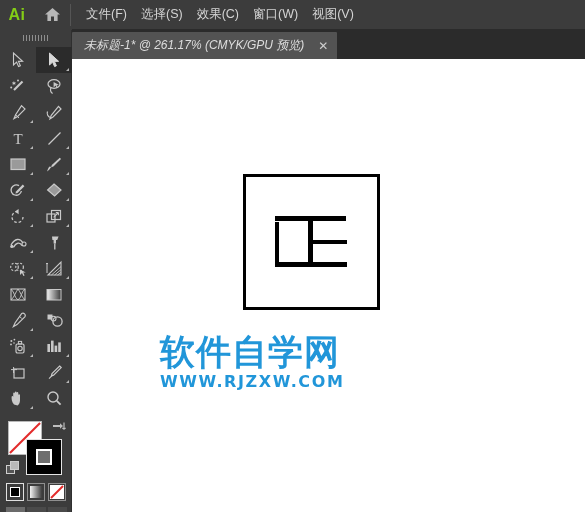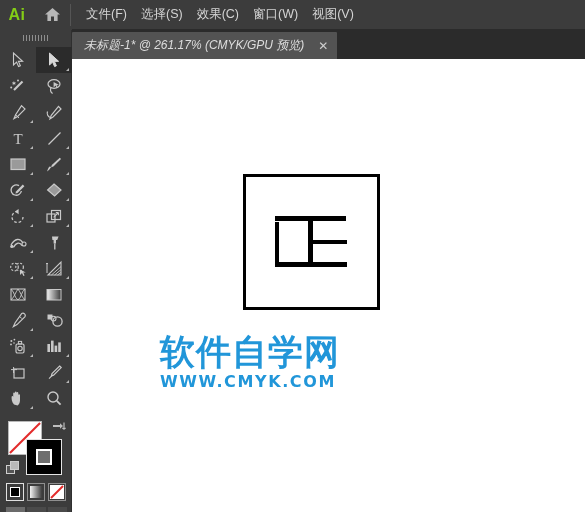--- a/index.html
+++ b/index.html
@@ -487,17 +487,17 @@
     <div id="artboard-rect"></div>
 
     <div class="stroke" id="zh-top"></div>
     <div class="stroke" id="zh-vert-mid"></div>
     <div class="stroke" id="zh-mid-right"></div>
     <div class="stroke" id="zh-vert-left"></div>
     <div class="stroke" id="zh-bottom"></div>
 
     <div id="watermark">
       <div id="wm-cn">软件自学网</div>
-      <div id="wm-en">WWW.CMYK.COM</div>
+      <div id="wm-en">WWW.RJZXW.COM</div>
     </div>
   </div>
 
 </div>
 
 </body></html>

